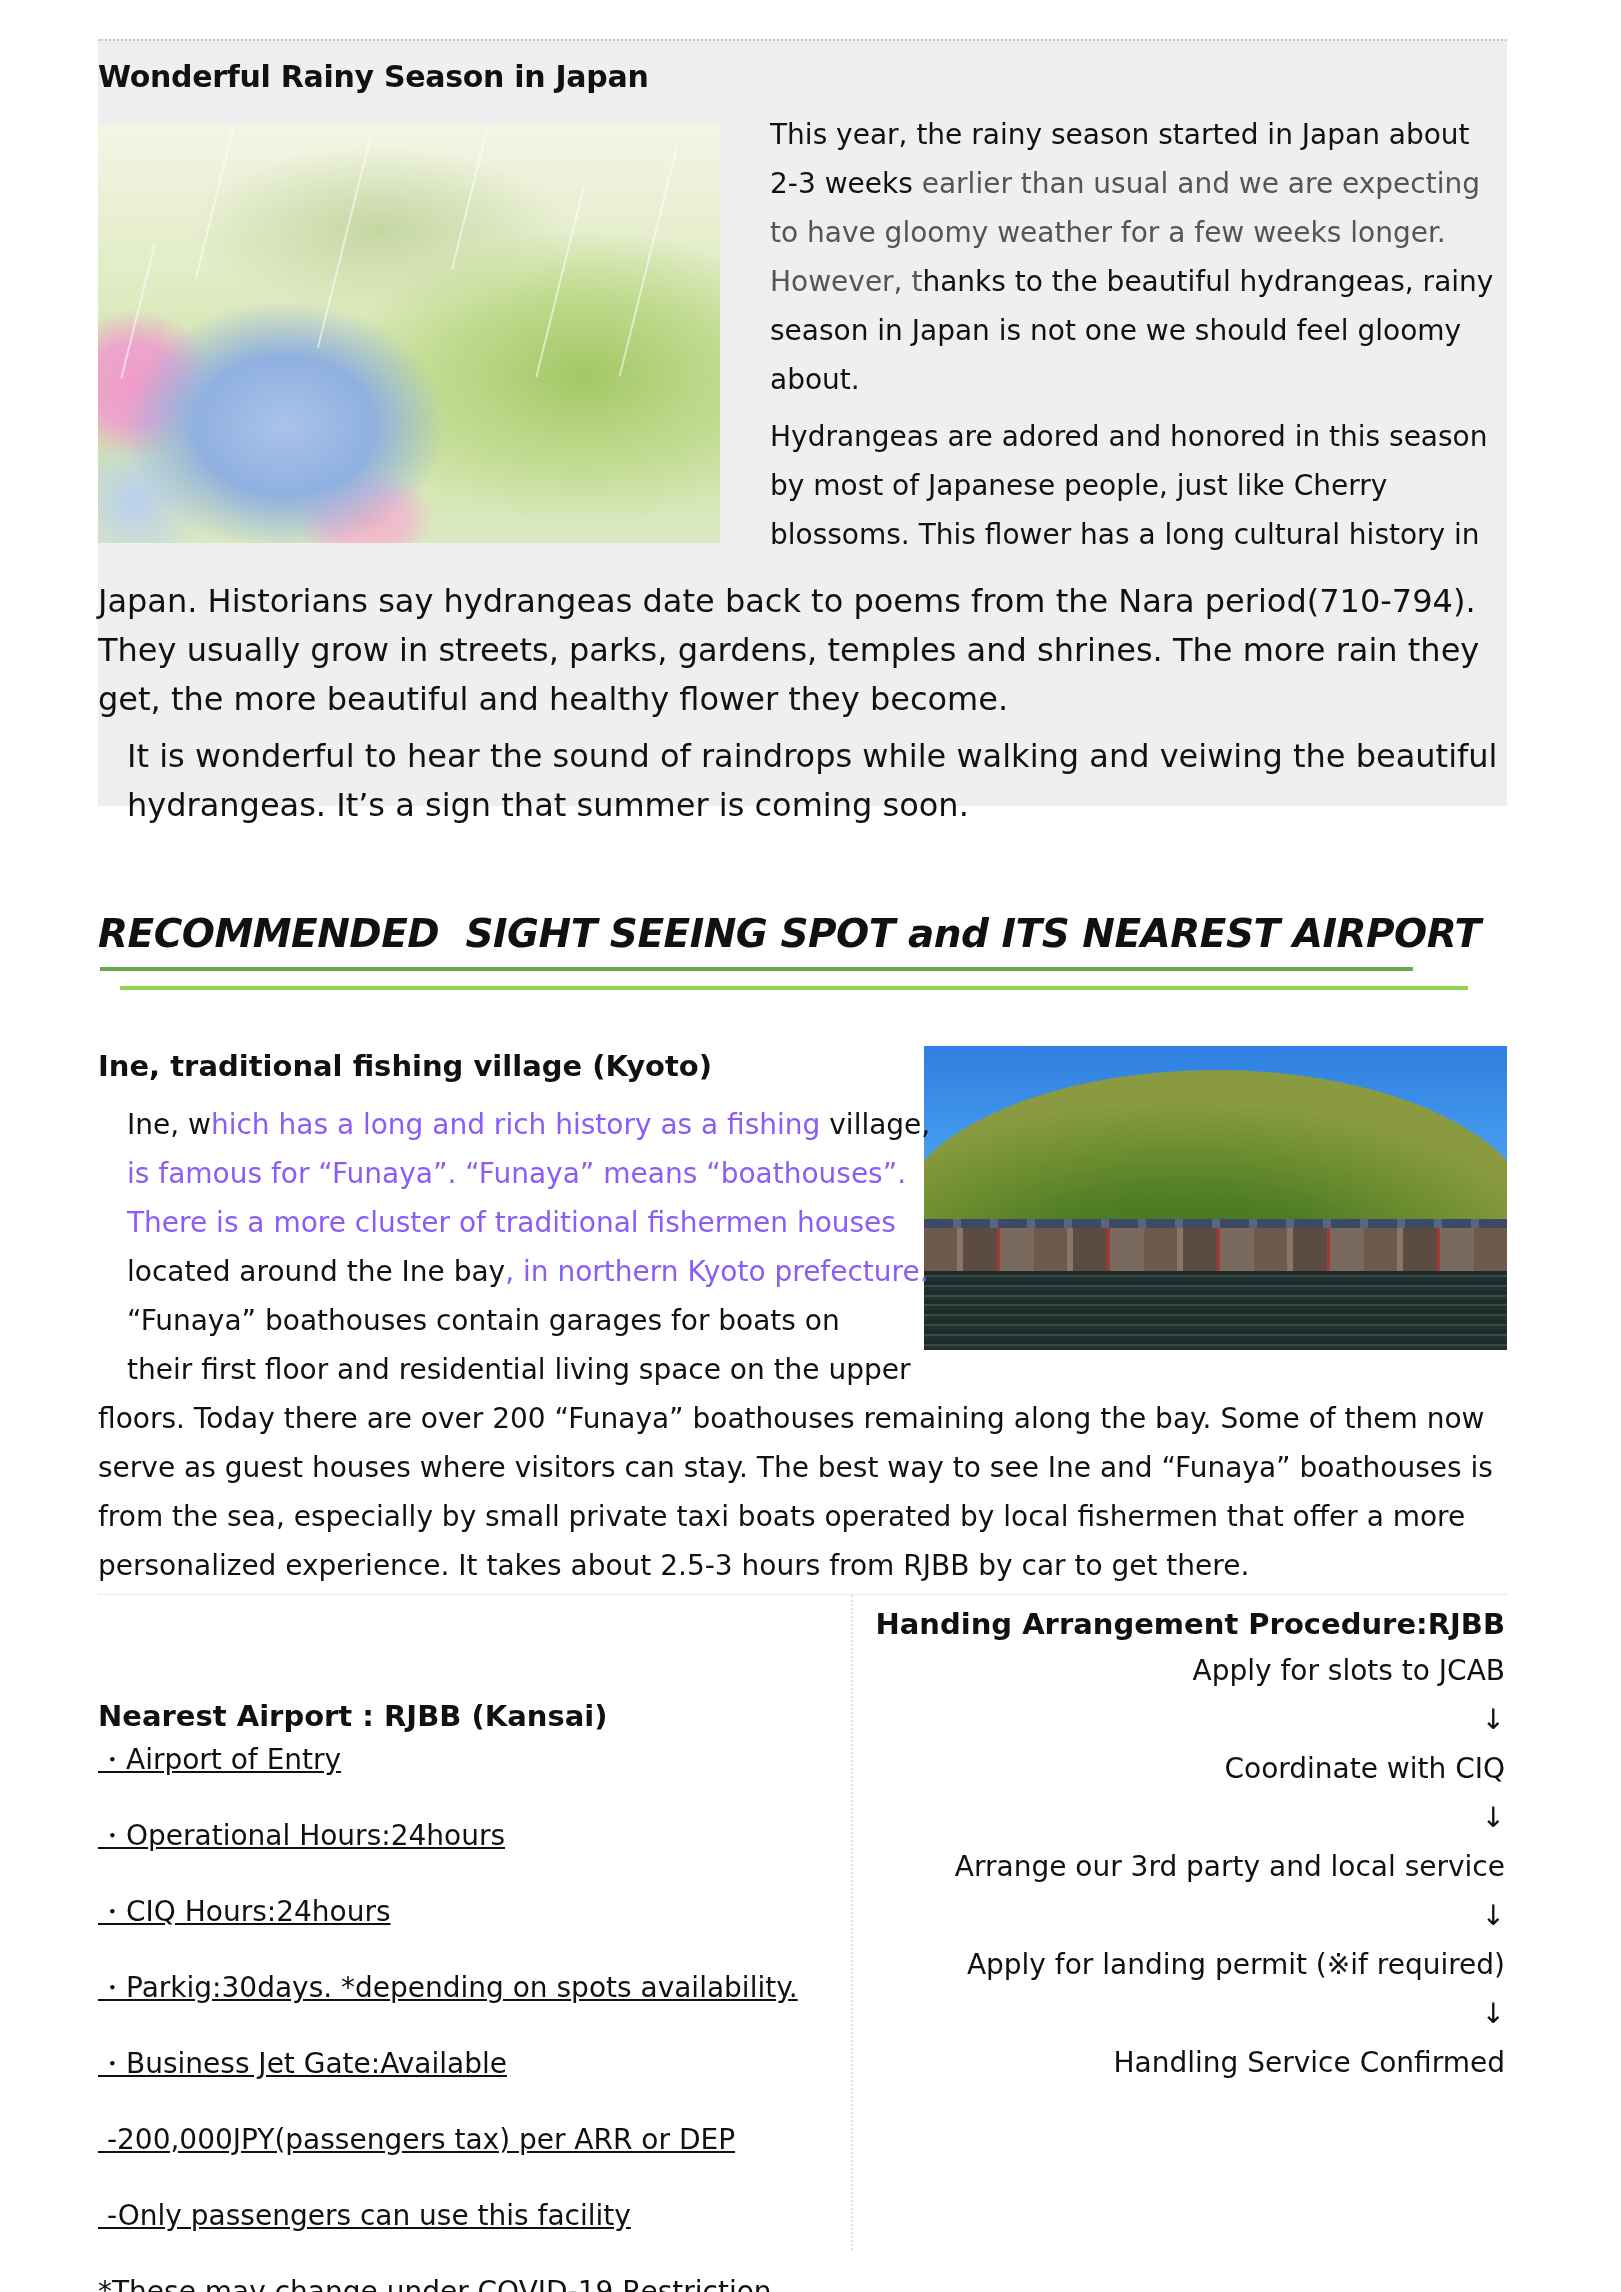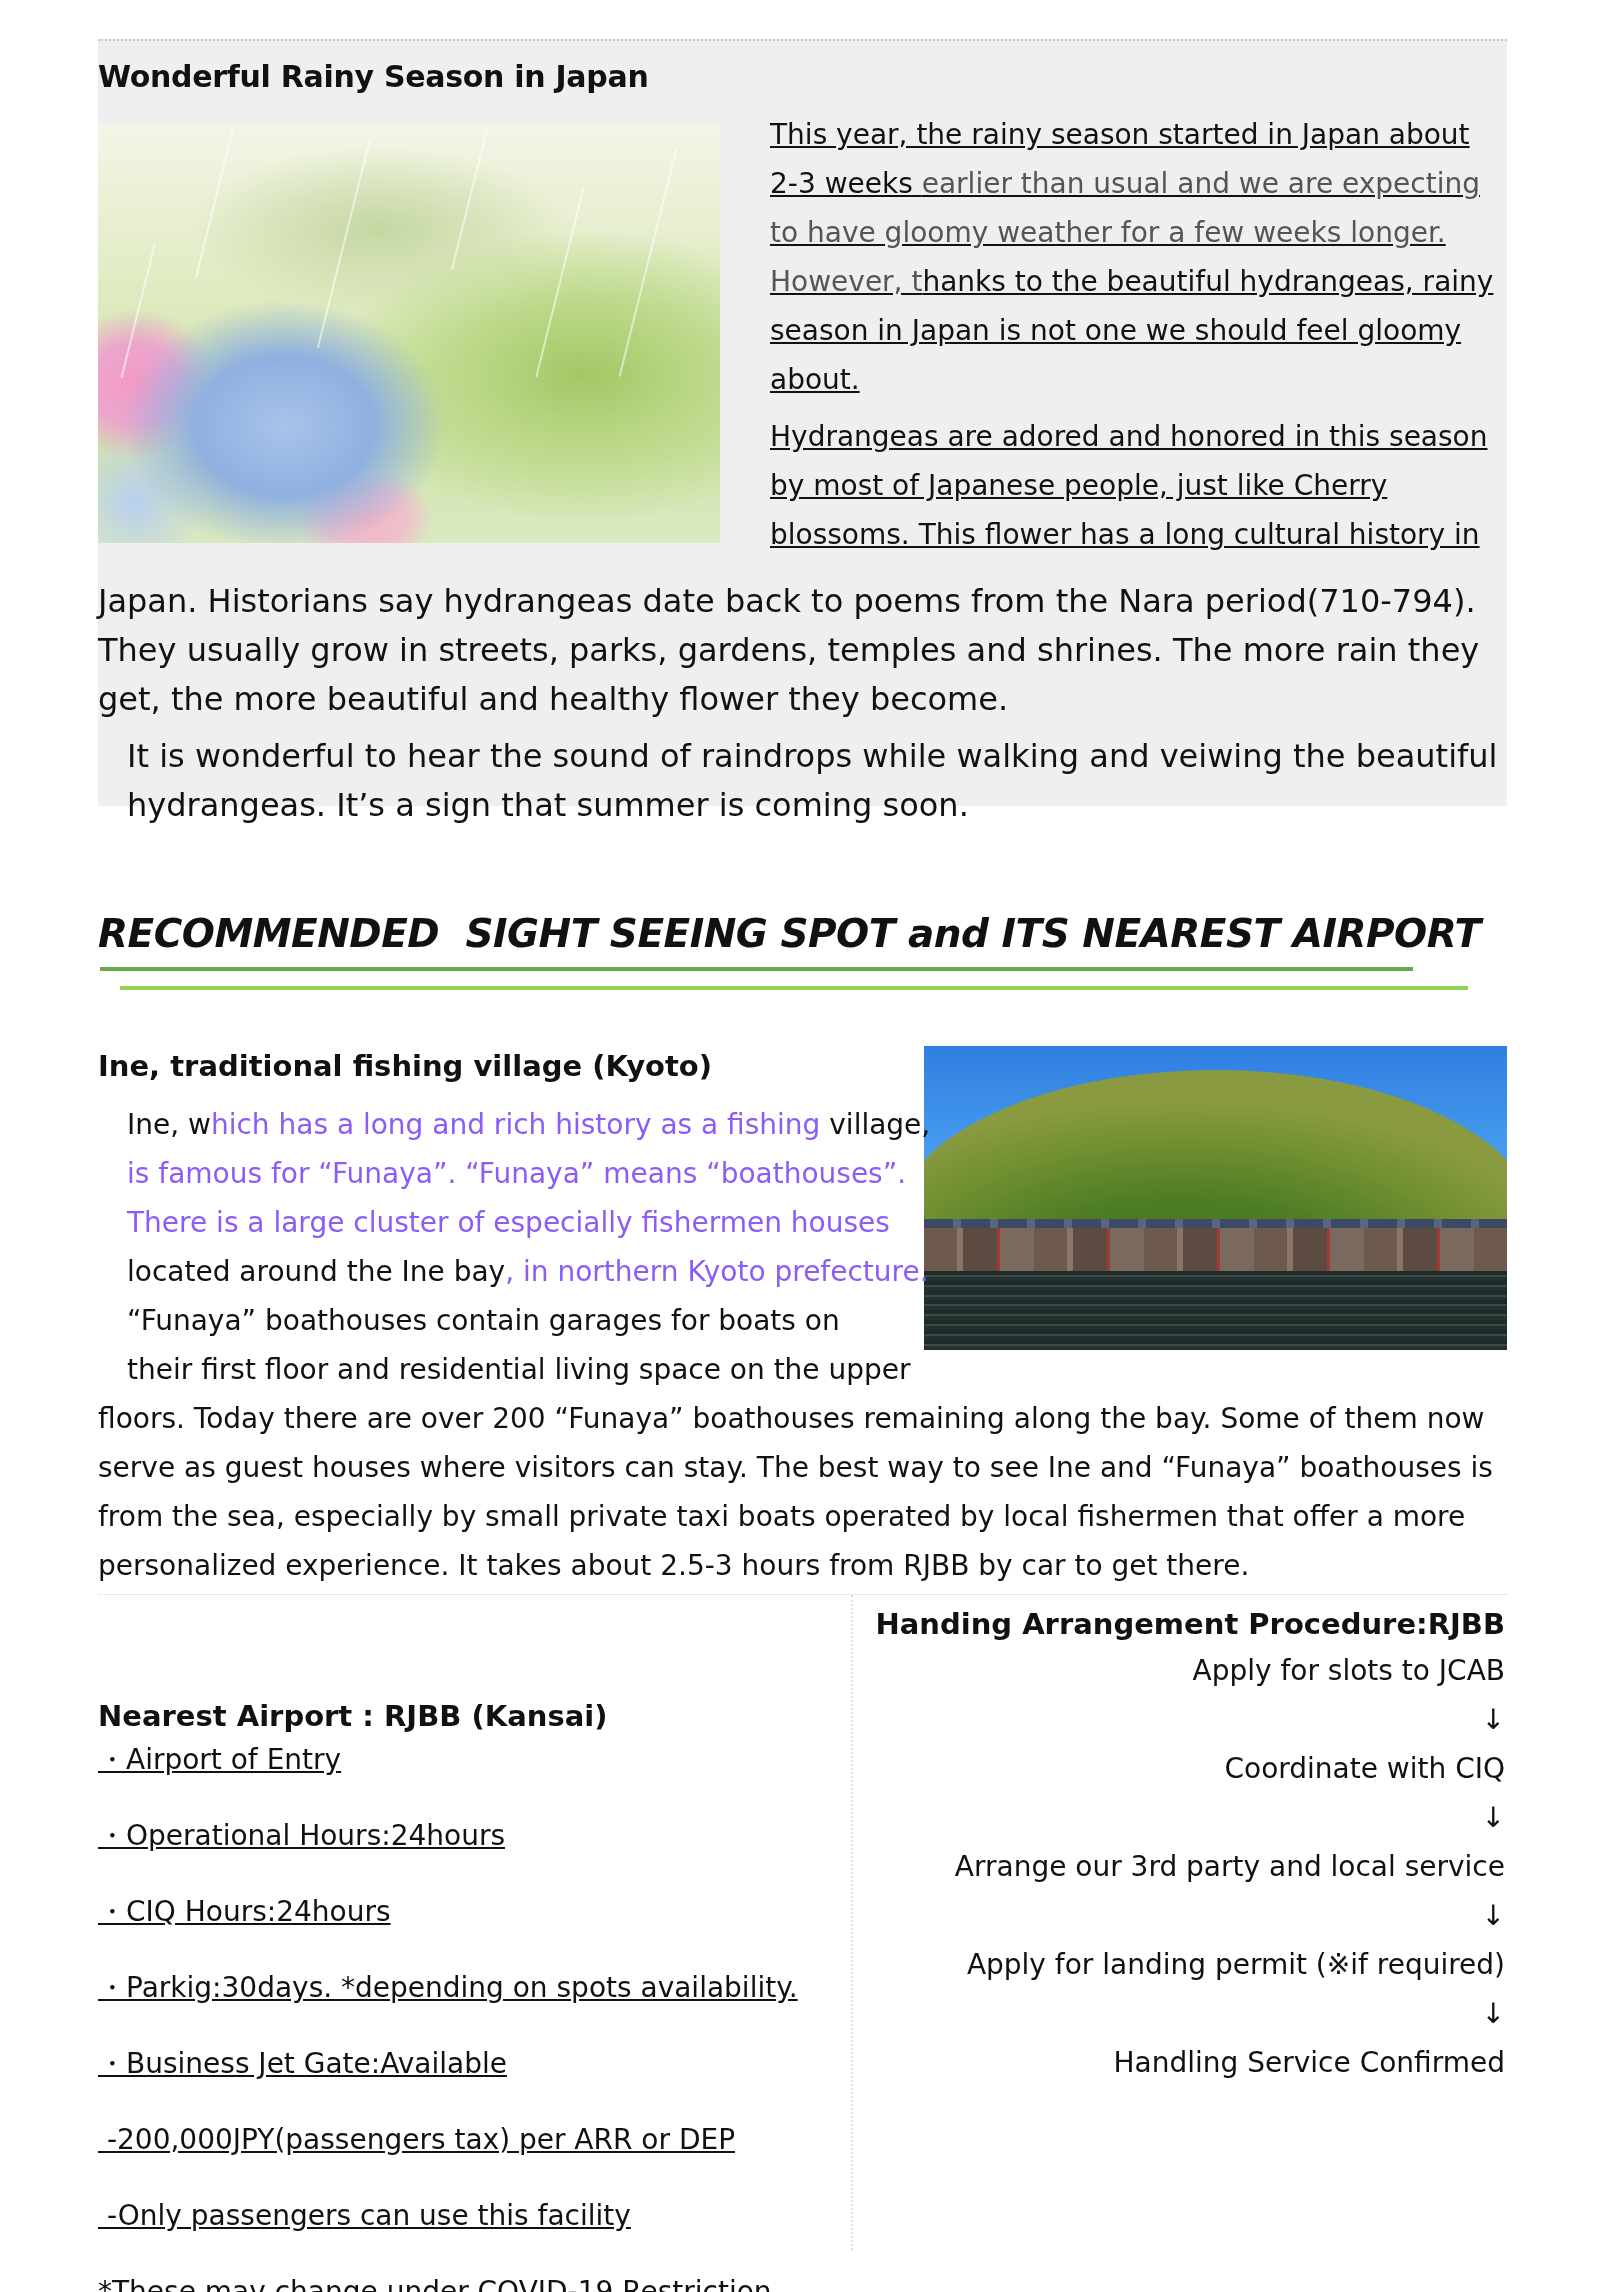--- a/index.html
+++ b/index.html
@@ -33,21 +33,21 @@
       linear-gradient(180deg, #f3f5e6 0%, #e2ecc6 35%, #cfe2a4 70%, #dbe9c3 100%);
   }
   .rain-img .streak {
     position: absolute; width: 2px; background: rgba(255,255,255,0.55);
     transform: rotate(14deg);
   }
   .rain-text {
     position: absolute; left: 643px; top: 69px; width: 755px;
     font-size: 28px; line-height: 49px;
   }
-  .rain-text p { margin: 0 0 7.8px 0; text-decoration: underline; }
+  .rain-text p { margin: 0 0 7.8px 0; }
   .indent { padding-left: 29px; }
   .gray { color: #555555; }
   .brown { color: #8b5cf6; }
   .rain-cont {
     position: absolute; left: 0; top: 536px; width: 1409px;
     font-size: 32px; line-height: 49px;
   }
   .rain-cont p { margin: 0 0 7.8px 0; }
 
   
@@ -140,21 +140,21 @@
   <div class="ine-img" title="Funaya boathouses along Ine bay beneath a forested hill">
     <div class="sky"></div>
     <div class="hill"></div>
     <div class="roofs"></div>
     <div class="houses"></div>
     <div class="water"></div>
   </div>
 
   <div class="ine-text">
     <p class="indent narrow">
-      <span>Ine, w</span><span class="brown">hich has a long and rich history as a fishing </span><span>village, </span><span class="brown">is famous for “Funaya”. “Funaya” means “boathouses”. There is a large cluster of especially fishermen houses </span><span>located around the Ine bay</span><span class="brown">, in northern Kyoto prefecture.</span>
+      <span>Ine, w</span><span class="brown">hich has a long and rich history as a fishing </span><span>village, </span><span class="brown">is famous for “Funaya”. “Funaya” means “boathouses”. There is a more cluster of traditional fishermen houses </span><span>located around the Ine bay</span><span class="brown">, in northern Kyoto prefecture.</span>
     </p>
     <p class="indent narrow" style="width:784px;">“Funaya” boathouses contain garages for boats on their first floor and residential living space on the upper</p>
     <p>floors. Today there are over 200 “Funaya” boathouses remaining along the bay. Some of them now serve as guest houses where visitors can stay. The best way to see Ine and “Funaya” boathouses is from the sea, especially by small private taxi boats operated by local fishermen that offer a more personalized experience. It takes about 2.5-3 hours from RJBB by car to get there.</p>
   </div>
 
   <div class="hline"></div>
   <div class="vline"></div>
 
   <div class="col-left">
     <div class="col-head">Nearest Airport : RJBB (Kansai)</div>

